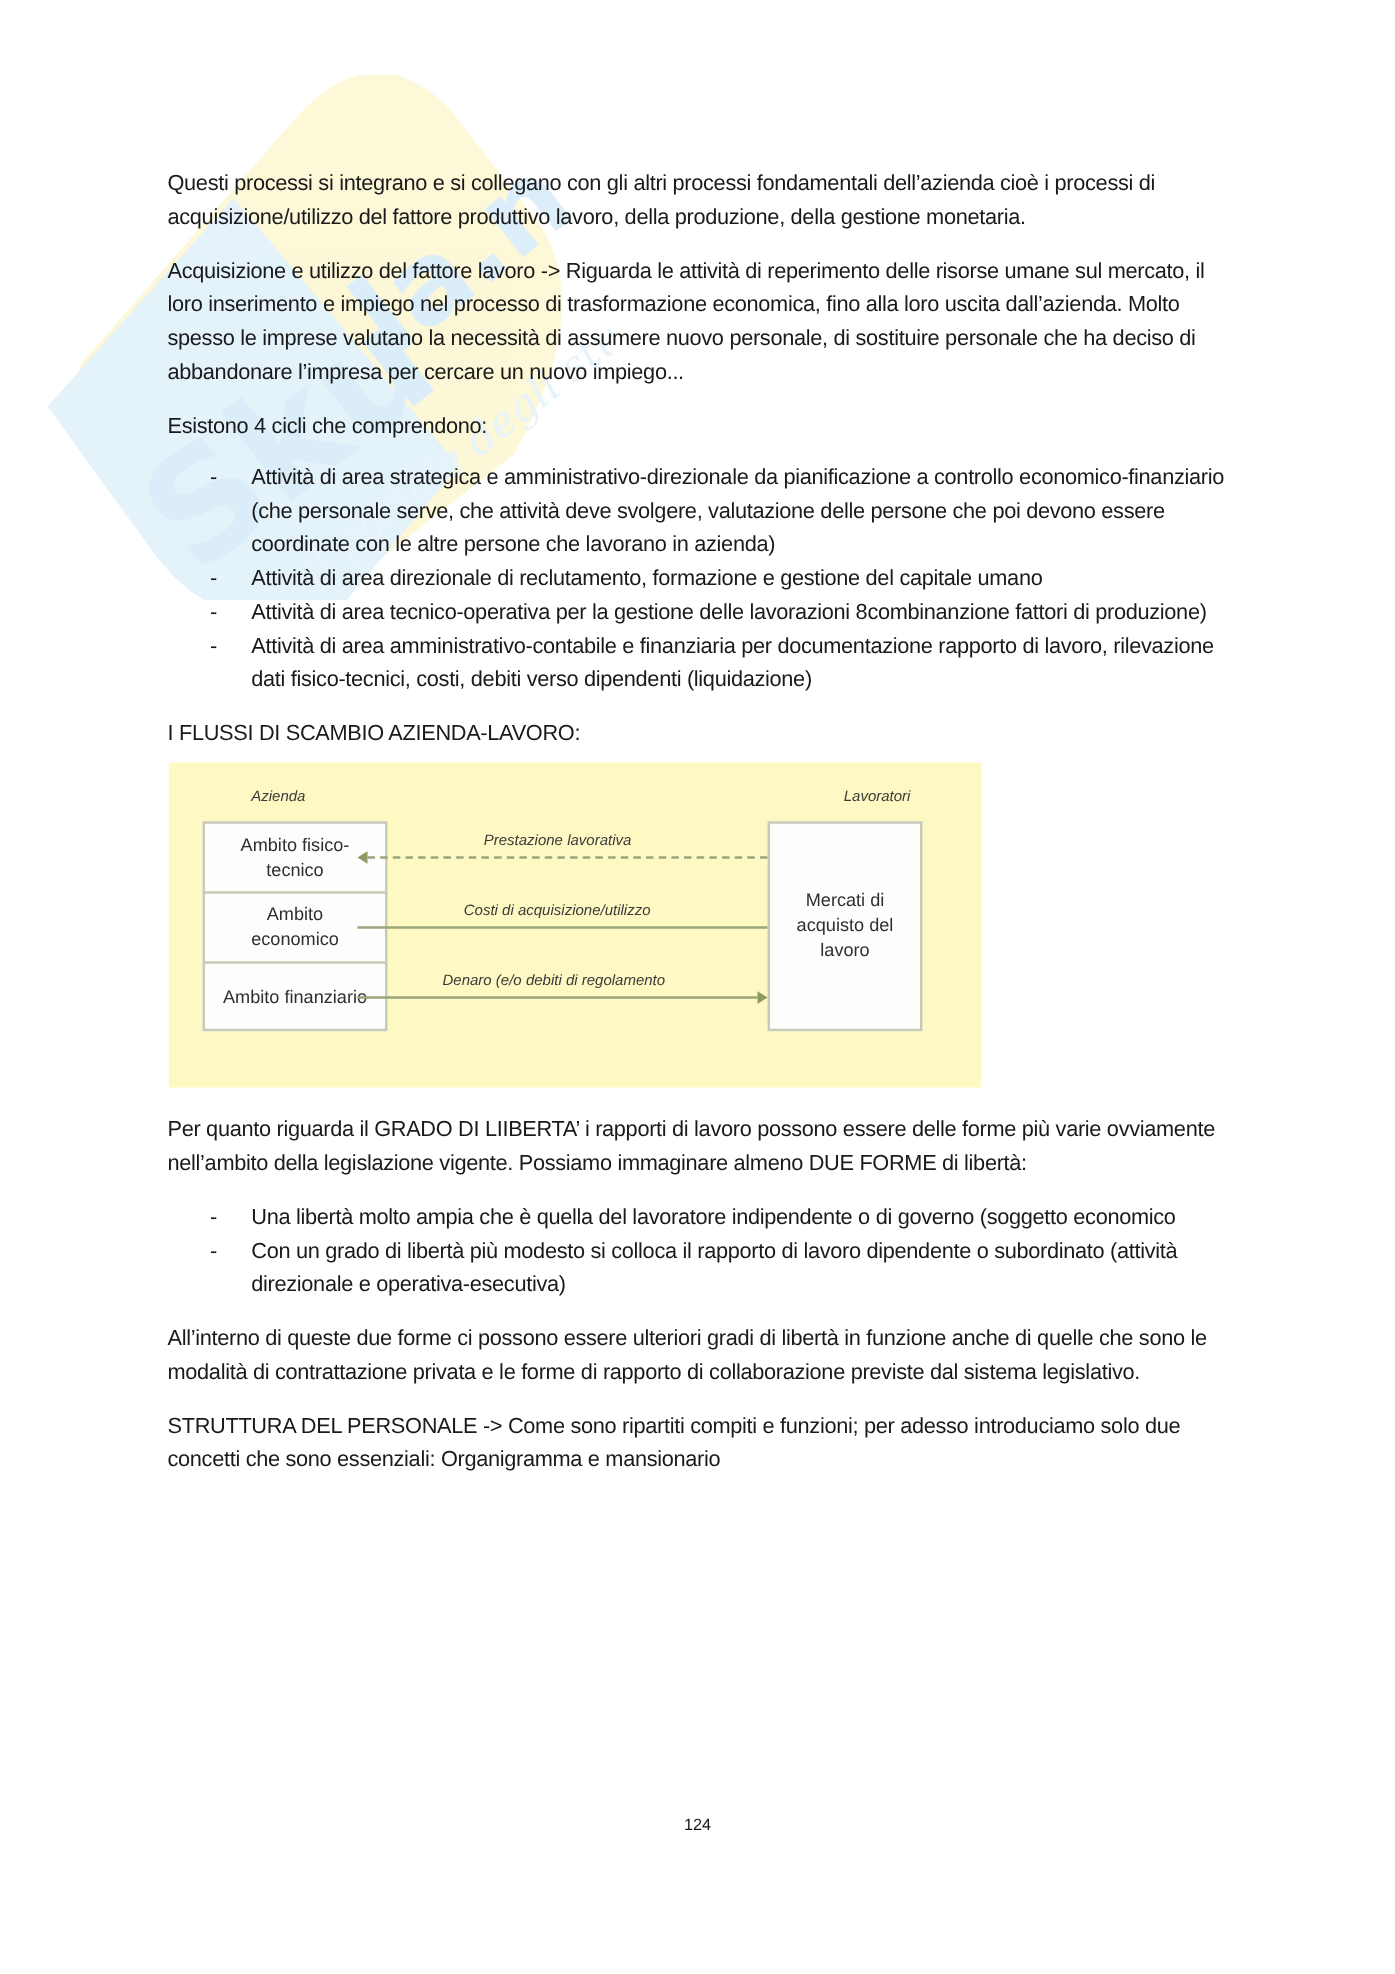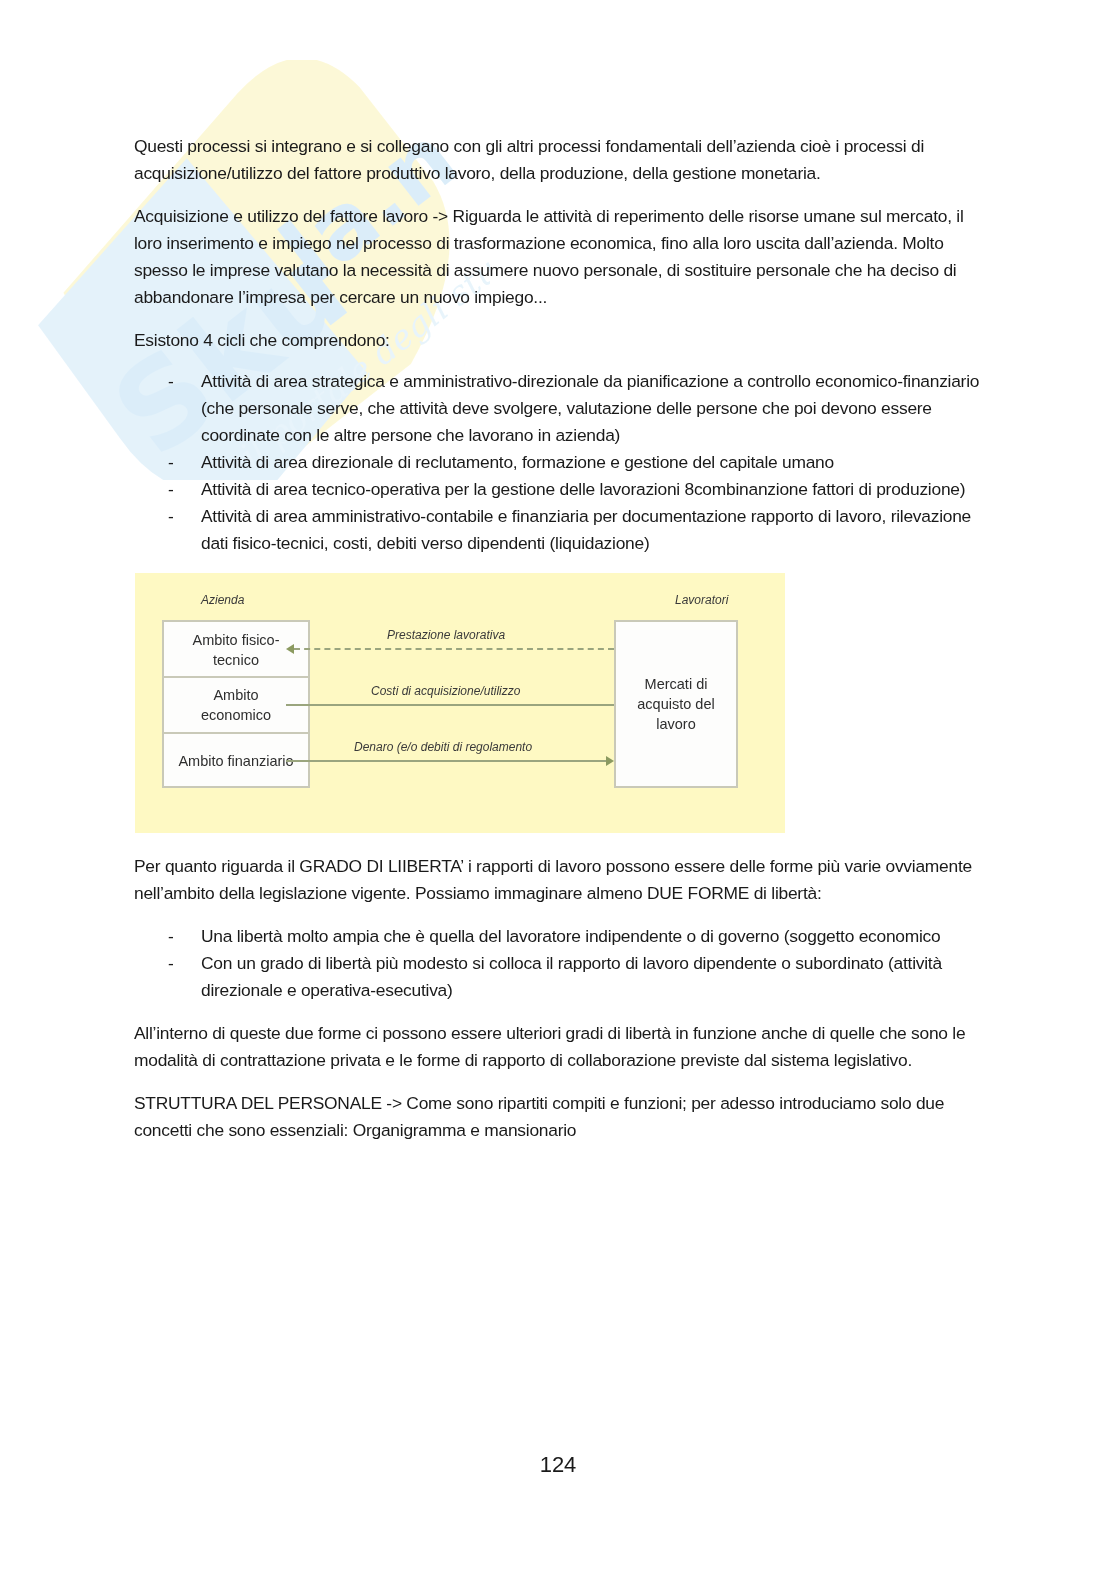--- a/index.html
+++ b/index.html
@@ -16,21 +16,21 @@
     .diagram { position: relative; width: 650px; height: 260px; background: #fef9c3; margin: 6px 0 20px 1px; }
     .diagram .lbl { position: absolute; font-style: italic; font-size: 12px; color: #3a3a3a; letter-spacing: 0; }
     .diagram .box { position: absolute; border: 2px solid #c9c9b8; background: #fdfdfc; box-sizing: border-box; }
     .diagram .cell { position: absolute; left: 0; width: 100%; box-sizing: border-box; display: flex; align-items: center; justify-content: center; text-align: center; font-size: 14.5px; line-height: 20px; color: #2e2e2e; letter-spacing: 0; }
     .diagram .cell.div { border-top: 2px solid #c9c9b8; }
     .diagram .line { position: absolute; height: 0; }
     .diagram .line.solid { border-top: 2px solid #9aa57e; }
     .diagram .line.dashed { border-top: 2px dashed #9aa57e; }
     .diagram .arrow-right { position: absolute; width: 0; height: 0; border-top: 5px solid transparent; border-bottom: 5px solid transparent; border-left: 8px solid #8b9a60; }
     .diagram .arrow-left { position: absolute; width: 0; height: 0; border-top: 5px solid transparent; border-bottom: 5px solid transparent; border-right: 8px solid #8b9a60; }
-    .pagenum { position: absolute; left: 0; width: 1116px; top: 1452px; text-align: center; font-size: 22px; z-index: 1; }
+    .pagenum { position: absolute; left: 0; width: 1116px; top: 1452px; text-align: center; font-size: 13px; z-index: 1; }
   </style>
 </head>
 <body>
 
 <svg class="watermark" viewBox="0 0 470 420" xmlns="http://www.w3.org/2000/svg">
   <g transform="rotate(-38 235 210)" opacity="0.55">
     <path d="M70 110 L330 60 Q420 45 430 130 L430 250 Q420 330 300 380 L120 380 Q40 340 50 250 Z" fill="#fbf3b8"></path>
     <path d="M30 120 L250 80 L260 360 L120 390 Q20 360 25 260 Z" fill="#cfe8f7"></path>
     <text x="40" y="300" font-family="DejaVu Sans, sans-serif" font-weight="bold" font-size="120" fill="#bfe0f5">Sku</text>
     <text x="270" y="260" font-family="DejaVu Sans, sans-serif" font-weight="bold" font-size="90" fill="#bfe0f5">la.n</text>
@@ -43,20 +43,21 @@
   <p>Acquisizione e utilizzo del fattore lavoro -&gt; Riguarda le attività di reperimento delle risorse umane sul mercato, il loro inserimento e impiego nel processo di trasformazione economica, fino alla loro uscita dall’azienda. Molto spesso le imprese valutano la necessità di assumere nuovo personale, di sostituire personale che ha deciso di abbandonare l’impresa per cercare un nuovo impiego...</p>
   <p style="margin-bottom:14px">Esistono 4 cicli che comprendono:</p>
 
   <ul class="dash">
     <li>Attività di area strategica e amministrativo-direzionale da pianificazione a controllo economico-finanziario (che personale serve, che attività deve svolgere, valutazione delle persone che poi devono essere coordinate con le altre persone che lavorano in azienda)</li>
     <li>Attività di area direzionale di reclutamento, formazione e gestione del capitale umano</li>
     <li>Attività di area tecnico-operativa per la gestione delle lavorazioni 8combinanzione fattori di produzione)</li>
     <li>Attività di area amministrativo-contabile e finanziaria per documentazione rapporto di lavoro, rilevazione dati fisico-tecnici, costi, debiti verso dipendenti (liquidazione)</li>
   </ul>
 
+  <p style="margin-bottom:10px">I FLUSSI DI SCAMBIO AZIENDA-LAVORO:</p>
 
   <div class="diagram">
     <span class="lbl" style="left:66px; top:14px;">Azienda</span>
     <span class="lbl" style="left:540px; top:14px;">Lavoratori</span>
 
     <div class="box" style="left:27px; top:47px; width:148px; height:168px;">
       <div class="cell" style="top:0; height:55px; padding:0 6px;">Ambito fisico-tecnico</div>
       <div class="cell div" style="top:54px; height:56px; padding:0 14px;">Ambito economico</div>
       <div class="cell div" style="top:110px; height:56px; padding:0 14px;">Ambito finanziario</div>
     </div>

